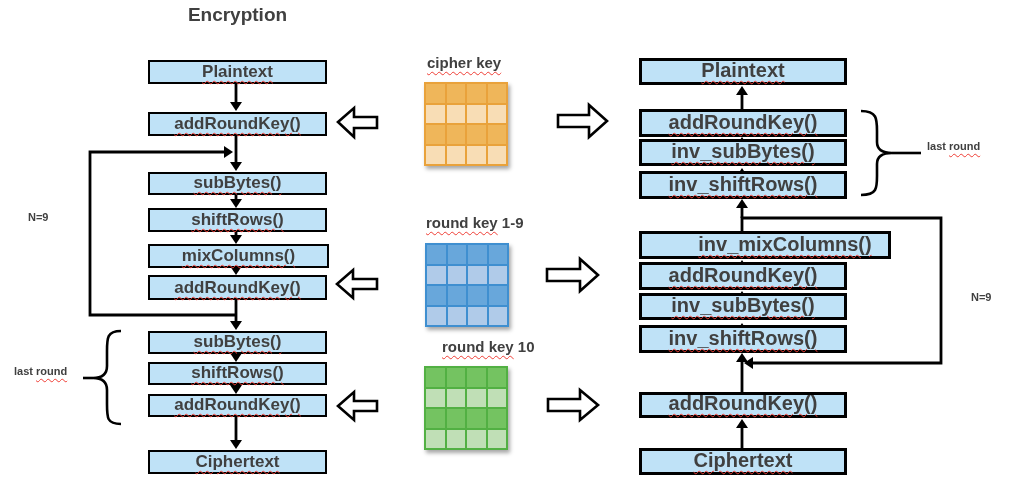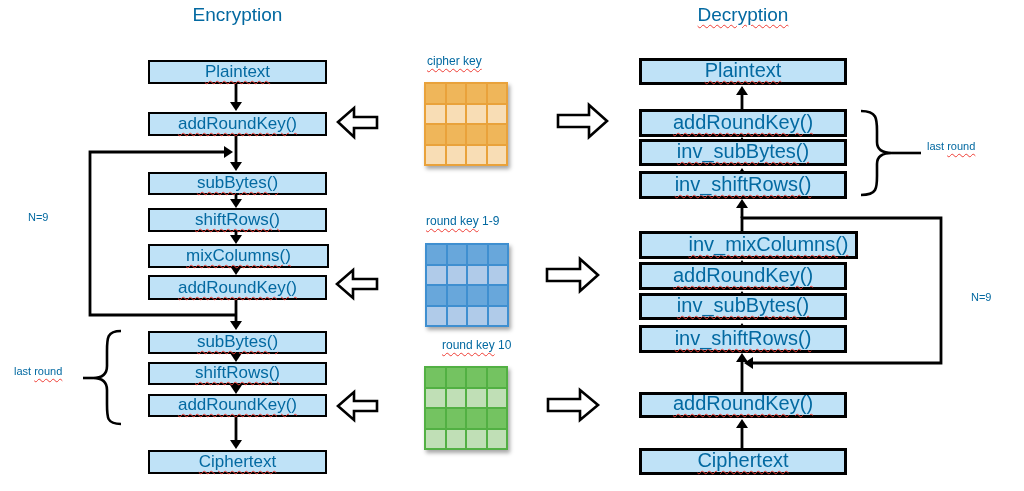--- a/index.html
+++ b/index.html
@@ -1,51 +1,48 @@
 <!DOCTYPE html>
 <html style="--box-fill: #BFE2F7; --squiggle: #EF3E36; --orange-dark: #EFB65A; --orange-light: #F8DDB5; --orange-line: #E9A23B; --blue-dark: #68A7DB; --blue-light: #B0CBE9; --blue-line: #3F8FD0; --green-dark: #74C361; --green-light: #C0DFB6; --green-line: #52B043;"><head>
 <meta charset="utf-8">
 <style>
   html,body{margin:0;padding:0;background:#fff;}
   #canvas{position:relative;width:1024px;height:491px;background:#fff;overflow:hidden;
-          font-family:"Liberation Sans",sans-serif;color:#0369a1;}
+          font-family:"Liberation Sans",sans-serif;color:#404040;font-weight:bold;}
   .abs{position:absolute;}
   .title{font-size:19px;text-align:center;}
   .fbox{position:absolute;background:var(--box-fill);border:2.5px solid #000;
         display:flex;align-items:flex-end;justify-content:center;box-sizing:border-box;}
   .fbox.enc{font-size:17px;}
   .fbox.dec{font-size:20px;border-width:3px;}
   .squig{text-decoration:underline;text-decoration-style:wavy;
          text-decoration-color:var(--squiggle);text-decoration-thickness:1px;
          text-underline-offset:3px;}
   .side-label{position:absolute;font-size:11px;}
-  .key-label{position:absolute;font-size:12px;}
+  .key-label{position:absolute;font-size:15px;}
   .key-grid{position:absolute;width:84px;height:84px;box-sizing:border-box;
             display:grid;grid-template-columns:repeat(4,1fr);grid-template-rows:repeat(4,1fr);
             gap:2px;padding:2px;box-shadow:2px 3px 4px rgba(0,0,0,0.35);}
   .kg-orange{background:var(--orange-line);}
   .kg-orange .r0,.kg-orange .r2{background:var(--orange-dark);}
   .kg-orange .r1,.kg-orange .r3{background:var(--orange-light);}
   .kg-blue{background:var(--blue-line);}
   .kg-blue .r0,.kg-blue .r2{background:var(--blue-dark);}
   .kg-blue .r1,.kg-blue .r3{background:var(--blue-light);}
   .kg-green{background:var(--green-line);}
   .kg-green .r0,.kg-green .r2{background:var(--green-dark);}
   .kg-green .r1,.kg-green .r3{background:var(--green-light);}
   svg.overlay{position:absolute;left:0;top:0;pointer-events:none;}
 </style>
 </head>
 <body>
 
 <div id="canvas">
 
   <div class="abs title" style="left:148px;top:4px;width:179px;">Encryption</div>
-  <div class="abs title" style="left:639px;top:4px;width:208px;">
-    <span class="squig">Decryption</span>
-  </div>
 
   <svg class="overlay" width="1024" height="491" viewBox="0 0 1024 491">
 
     <g stroke="#000" stroke-width="2.8">
       <line x1="236" y1="84" x2="236" y2="103"></line>
         <polygon stroke="none" fill="#000" points="230,102 242,102 236,111"></polygon>
       <line x1="236" y1="136" x2="236" y2="163"></line>
         <polygon stroke="none" fill="#000" points="230,162 242,162 236,171"></polygon>
       <line x1="236" y1="195" x2="236" y2="200"></line>
         <polygon stroke="none" fill="#000" points="230,199 242,199 236,208"></polygon>
@@ -141,21 +138,21 @@
     </div>
   <div class="fbox dec" style="left:639px;top:109px;width:208px;height:28px;">
       <span class="squig">addRoundKey()</span>
     </div>
   <div class="fbox dec" style="left:639px;top:139px;width:208px;height:27px;">
       <span class="squig">inv_subBytes()</span>
     </div>
   <div class="fbox dec" style="left:639px;top:171px;width:208px;height:28px;">
       <span class="squig">inv_shiftRows()</span>
     </div>
-  <div class="fbox dec" style="left:639px;top:231px;width:219px;height:28px;padding-left:40px;">
+  <div class="fbox dec" style="left:639px;top:231px;width:252px;height:28px;padding-left:40px;">
       <span class="squig">inv_mixColumns()</span>
     </div>
   <div class="fbox dec" style="left:639px;top:262px;width:208px;height:28px;">
       <span class="squig">addRoundKey()</span>
     </div>
   <div class="fbox dec" style="left:639px;top:293px;width:208px;height:27px;">
       <span class="squig">inv_subBytes()</span>
     </div>
   <div class="fbox dec" style="left:639px;top:325px;width:208px;height:28px;">
       <span class="squig">inv_shiftRows()</span>

